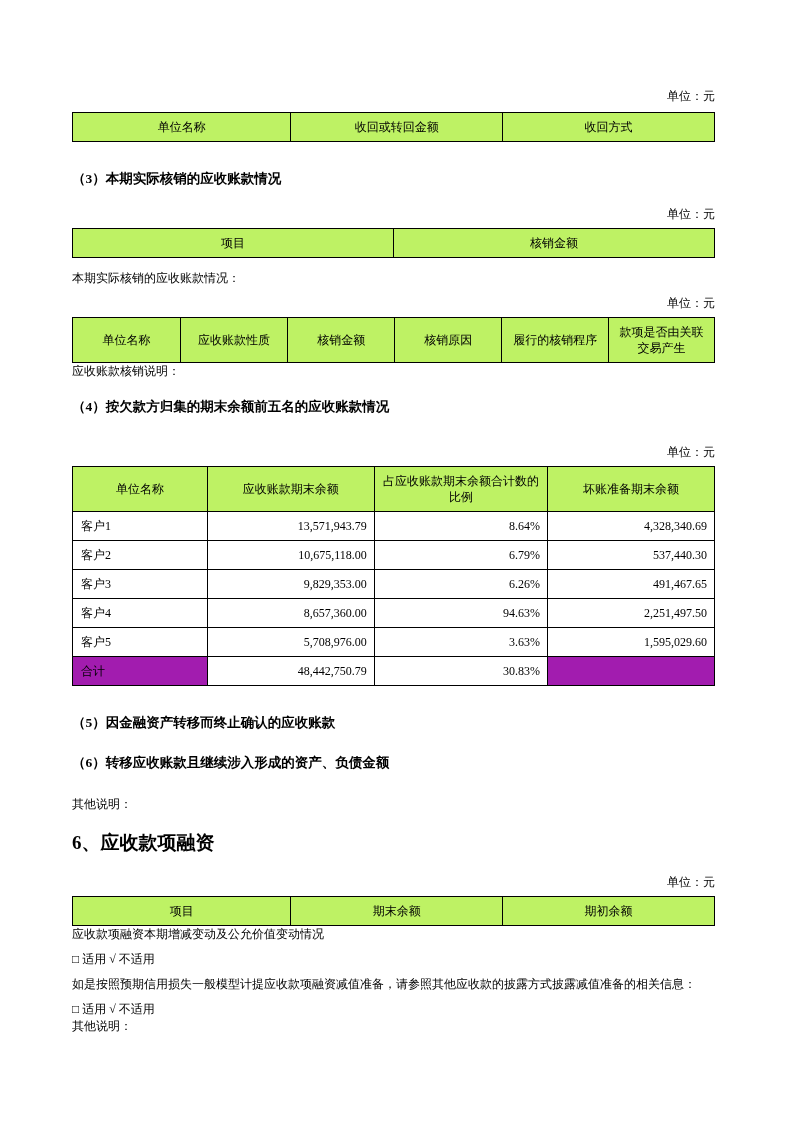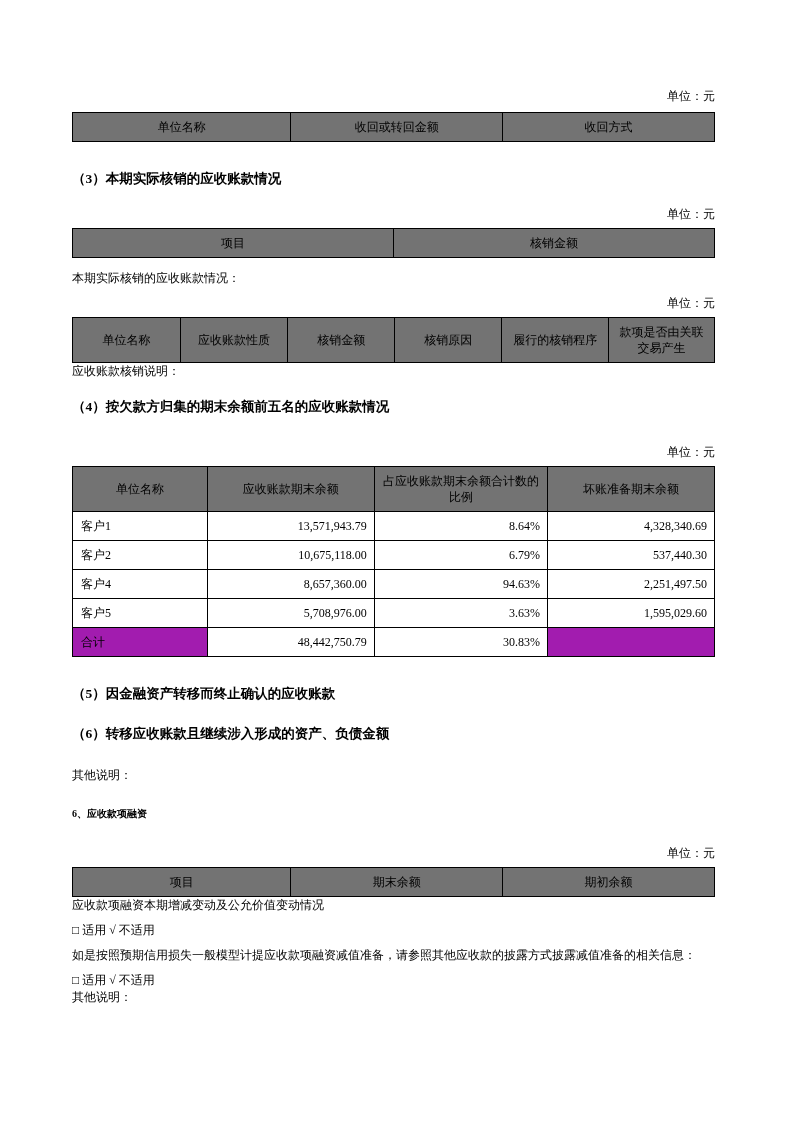--- a/index.html
+++ b/index.html
@@ -27,34 +27,34 @@
   th, td {
     border: 1px solid #000;
     font-size: 12px;
     font-weight: normal;
     line-height: 16px;
     padding: 6px 5px;
     vertical-align: middle;
     word-break: break-all;
   }
   th {
-    background: #737373;
+    background: #bef264;
     text-align: center;
   }
   td.name  { text-align: left;  padding-left: 8px; }
   td.num   { text-align: right; padding-right: 7px; }
   td.shaded { background: #a21caf; }
 
   .heading {
     font-size: 13.5px;
     font-weight: bold;
     line-height: 18px;
   }
   .heading-lg {
-    font-size: 10px;
+    font-size: 19px;
     font-weight: bold;
     line-height: 19px;
   }
   .note {
     font-size: 12px;
     line-height: 17px;
   }
 
   
   .mt-sm  { margin-top: 6px; }
@@ -167,20 +167,26 @@
       <td class="num">8.64%</td>
       <td class="num">4,328,340.69</td>
     </tr>
     <tr>
       <td class="name">客户2</td>
       <td class="num">10,675,118.00</td>
       <td class="num">6.79%</td>
       <td class="num">537,440.30</td>
     </tr>
     <tr>
+      <td class="name">客户3</td>
+      <td class="num">9,829,353.00</td>
+      <td class="num">6.26%</td>
+      <td class="num">491,467.65</td>
+    </tr>
+    <tr>
       <td class="name">客户4</td>
       <td class="num">8,657,360.00</td>
       <td class="num">94.63%</td>
       <td class="num">2,251,497.50</td>
     </tr>
     <tr>
       <td class="name">客户5</td>
       <td class="num">5,708,976.00</td>
       <td class="num">3.63%</td>
       <td class="num">1,595,029.60</td>

